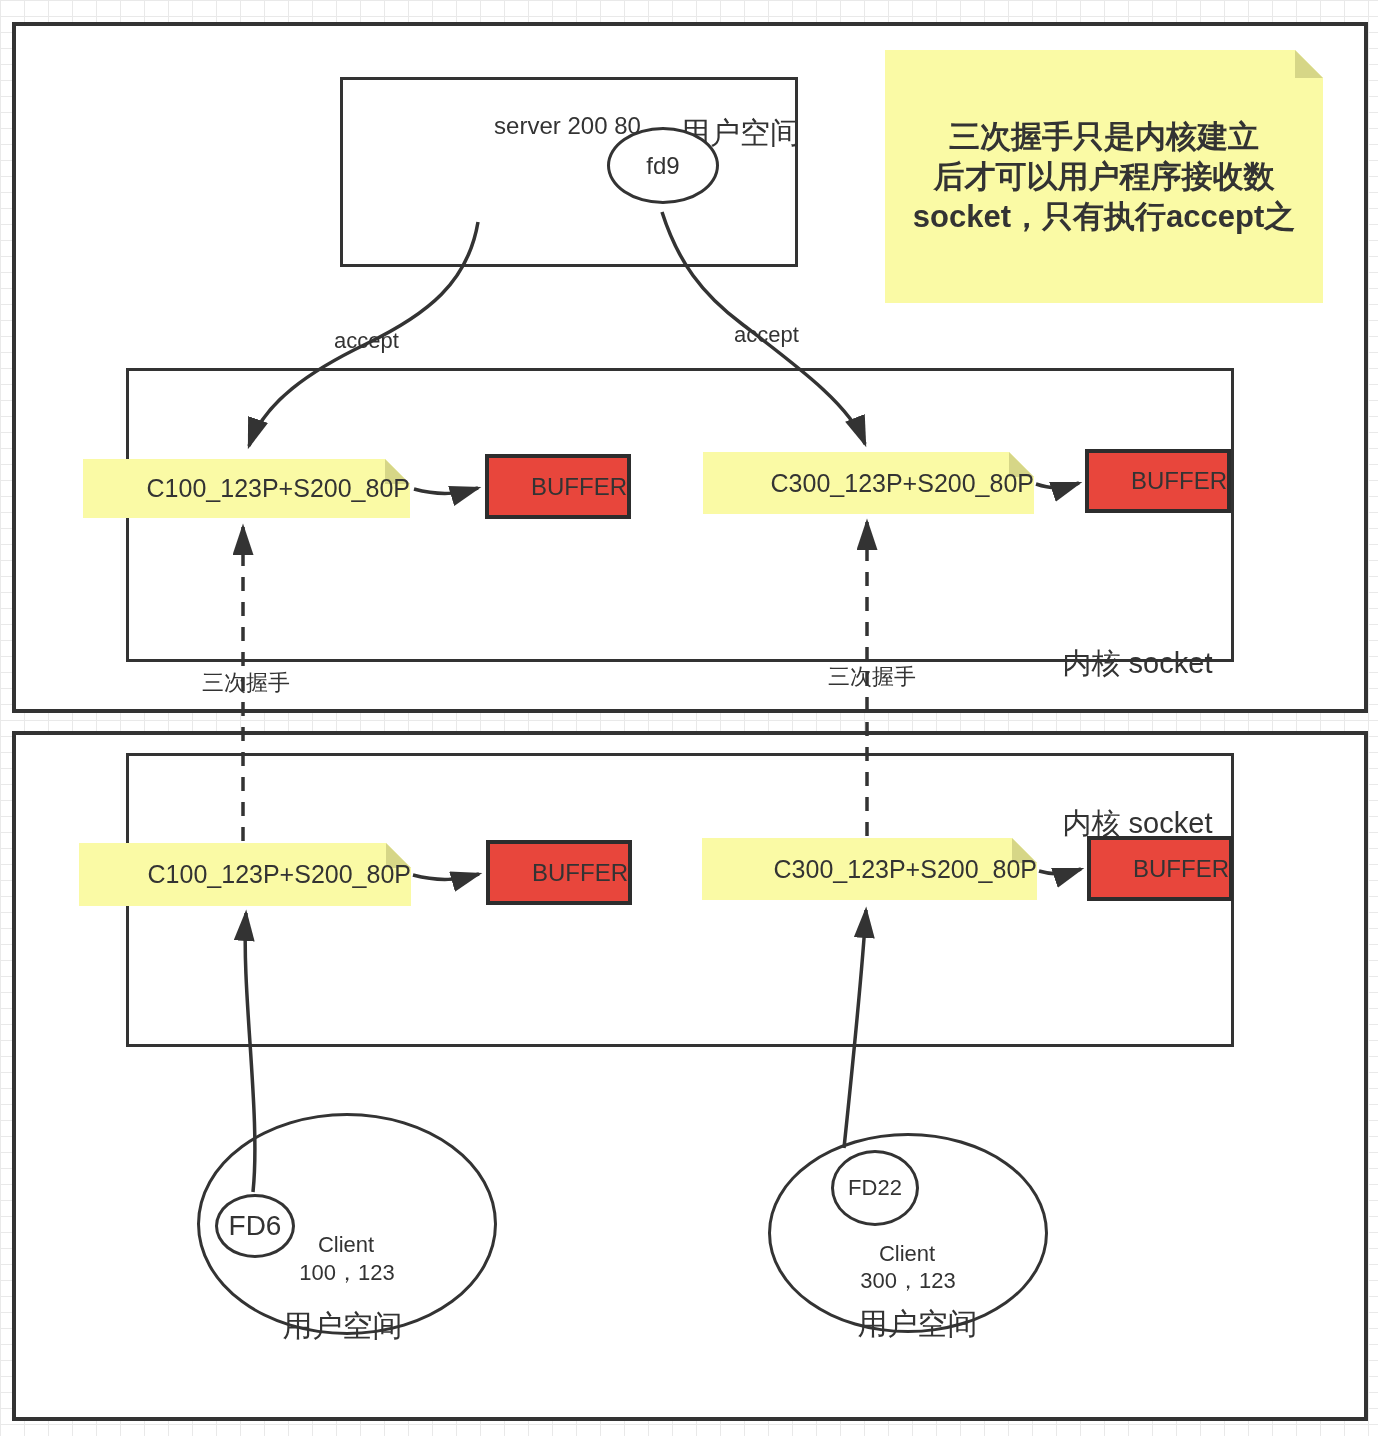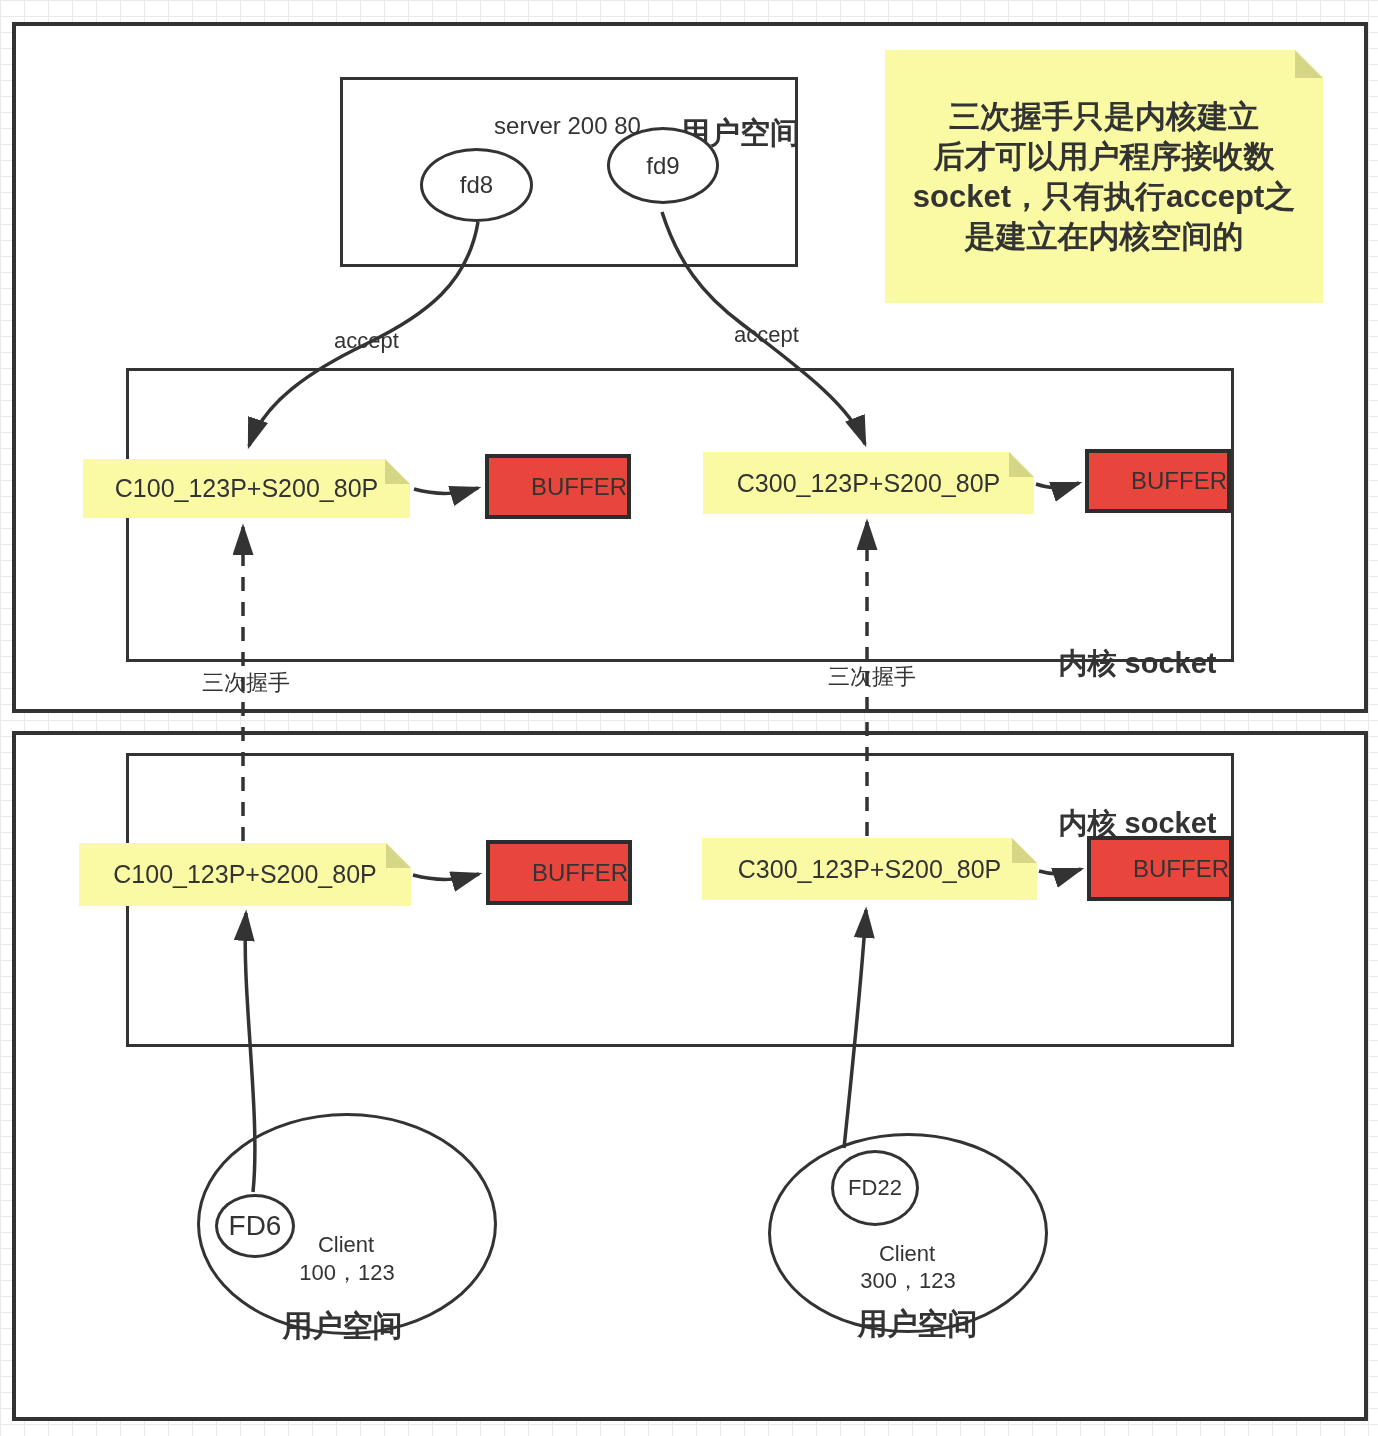--- a/index.html
+++ b/index.html
@@ -11,62 +11,58 @@
       linear-gradient(to right,#e9e9e9 1px,transparent 1px),
       linear-gradient(to bottom,#e9e9e9 1px,transparent 1px);
     background-size:24px 16px;
   }
   .abs{position:absolute;box-sizing:border-box;}
   .box{background:#fff;border:4px solid #333;}
   .innerbox{background:#fff;border:3px solid #333;}
   .ellipse{background:#fff;border:3px solid #333;border-radius:50%;
     display:flex;align-items:center;justify-content:center;font-size:24px;}
   .bigellipse{background:transparent;border:3px solid #333;border-radius:50%;}
-  .note{display:flex;align-items:center;justify-content:center;font-size:25px;border-radius:17px;}
+  .note{display:flex;align-items:center;justify-content:flex-end;font-size:25px;border-radius:17px;}
   .note .noteshape{position:absolute;inset:0;}
   .fold{position:absolute;top:0;right:0;}
   .buffer{border:4px solid #2d2d2d;display:flex;align-items:center;justify-content:flex-end;
     font-size:24px;color:#333;}
   .lbl{white-space:nowrap;}
   .center{text-align:center;margin-top:32px;}
-  .bold{font-weight:700;}
+  .bold{font-weight:400;}
   svg.overlay{position:absolute;left:0;top:0;pointer-events:none;}
   .stickytext{position:relative;width:100%;text-align:center;font-weight:700;
     font-size:31px;line-height:40px;color:#333;}
 </style>
 </head>
 <body>
 
 <div id="stage">
 
   <div class="abs box" style="left:12px;top:22px;width:1356px;height:691px;"></div>
   <div class="abs box" style="left:12px;top:731px;width:1356px;height:690px;"></div>
 
   <div class="abs innerbox" style="left:126px;top:368px;width:1108px;height:294px;"></div>
   <div class="abs innerbox" style="left:126px;top:753px;width:1108px;height:294px;"></div>
 
   <div class="abs innerbox" style="left:340px;top:77px;width:458px;height:190px;"></div>
   <div class="abs lbl center" style="left:460px;top:80px;width:215px;font-size:24px;">server 200 80</div>
   <div class="abs lbl center bold" style="left:675px;top:81px;width:130px;font-size:30px;">用户空间</div>
 
-  <div class="abs ellipse" style="left:420px;top:148px;width:113px;height:74px;">
-    <span>fd8</span>
-  </div>
   <div class="abs ellipse" style="left:607px;top:127px;width:112px;height:77px;">
     <span>fd9</span>
   </div>
 
   <div class="abs note" style="left:885px;top:50px;width:438px;height:253px;">
     <div class="noteshape" style="background:#FAFAA5;clip-path:polygon(0 0,calc(100% - 28px) 0,100% 28px,100% 100%,0 100%);"></div>
     <div class="fold" style="width:28px;height:28px;background:#D6D687;clip-path:polygon(0 0,100% 100%,0 100%);"></div>
     <div class="stickytext">
       <div>三次握手只是内核建立</div>
       <div>后才可以用户程序接收数</div>
       <div>socket，只有执行accept之</div>
-      <div>是建立在内核空间的</div>
     </div>
   </div>
 
   <div class="abs lbl" style="left:334px;top:328px;font-size:22px;">accept</div>
   <div class="abs lbl" style="left:734px;top:322px;font-size:22px;">accept</div>
 
   <div class="abs note" style="left:83px;top:459px;width:327px;height:59px;">
     <div class="noteshape" style="background:#FAFAA5;clip-path:polygon(0 0,calc(100% - 25px) 0,100% 25px,100% 100%,0 100%);"></div>
     <div class="fold" style="width:25px;height:25px;background:#D6D687;clip-path:polygon(0 0,100% 100%,0 100%);"></div>
     <span style="position:relative;">C100_123P+S200_80P</span>

